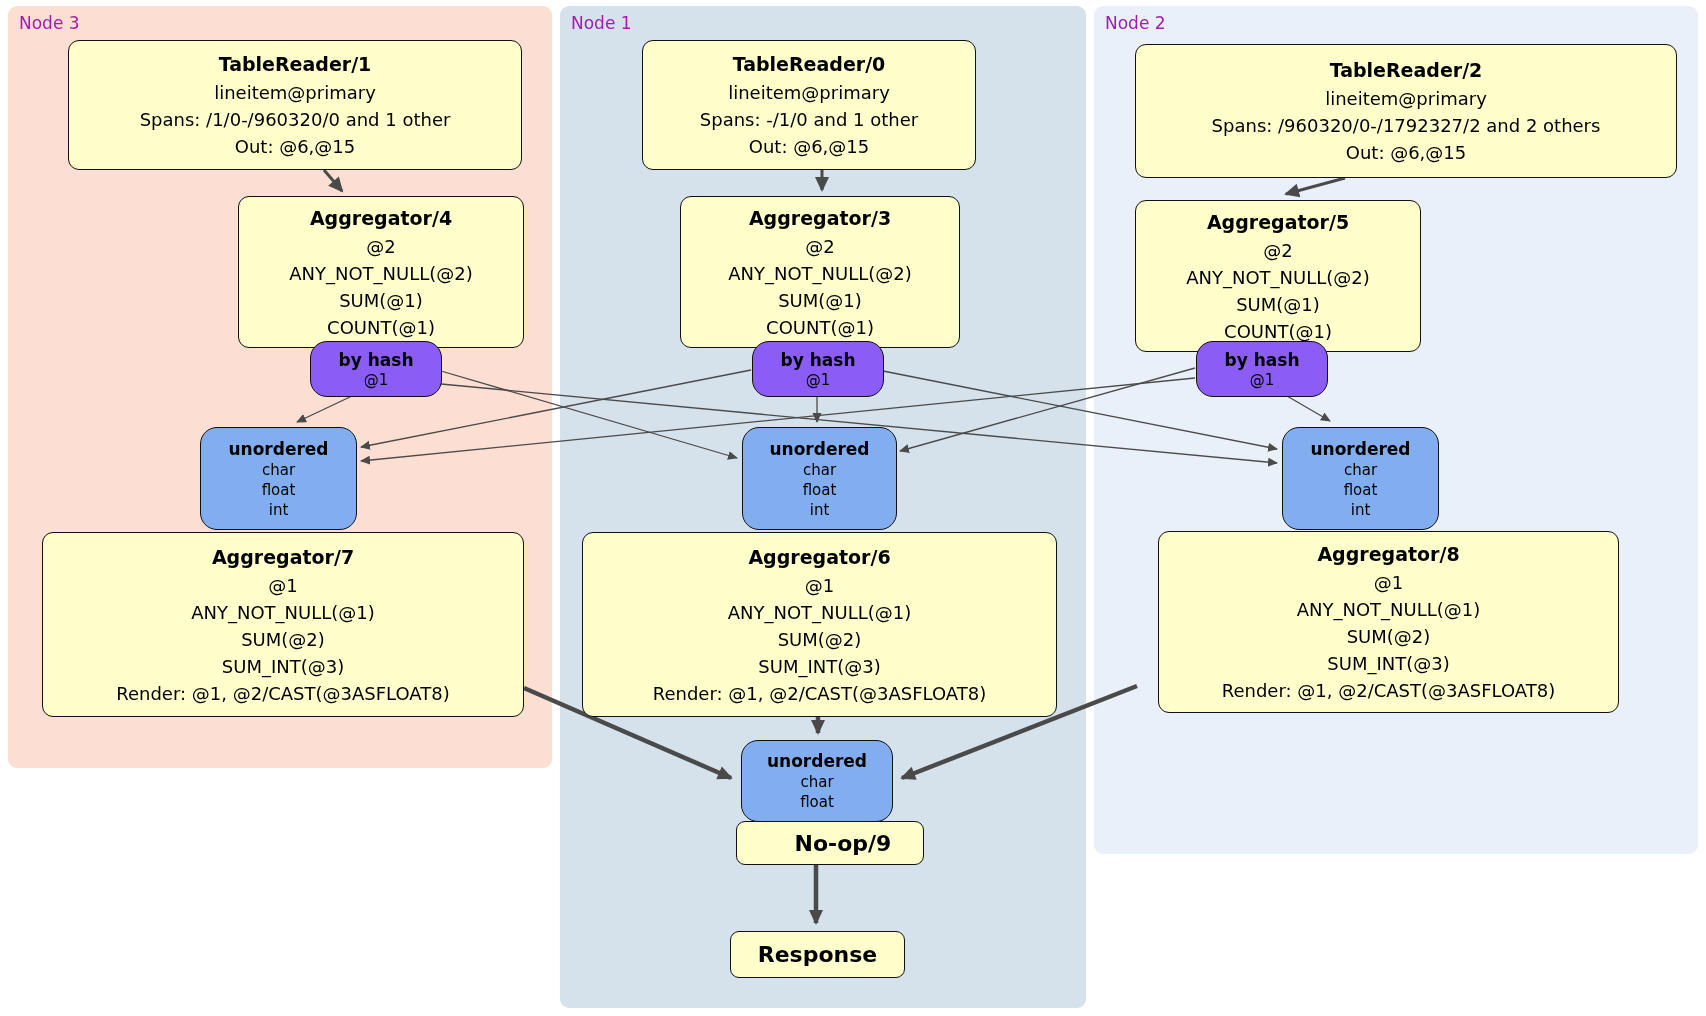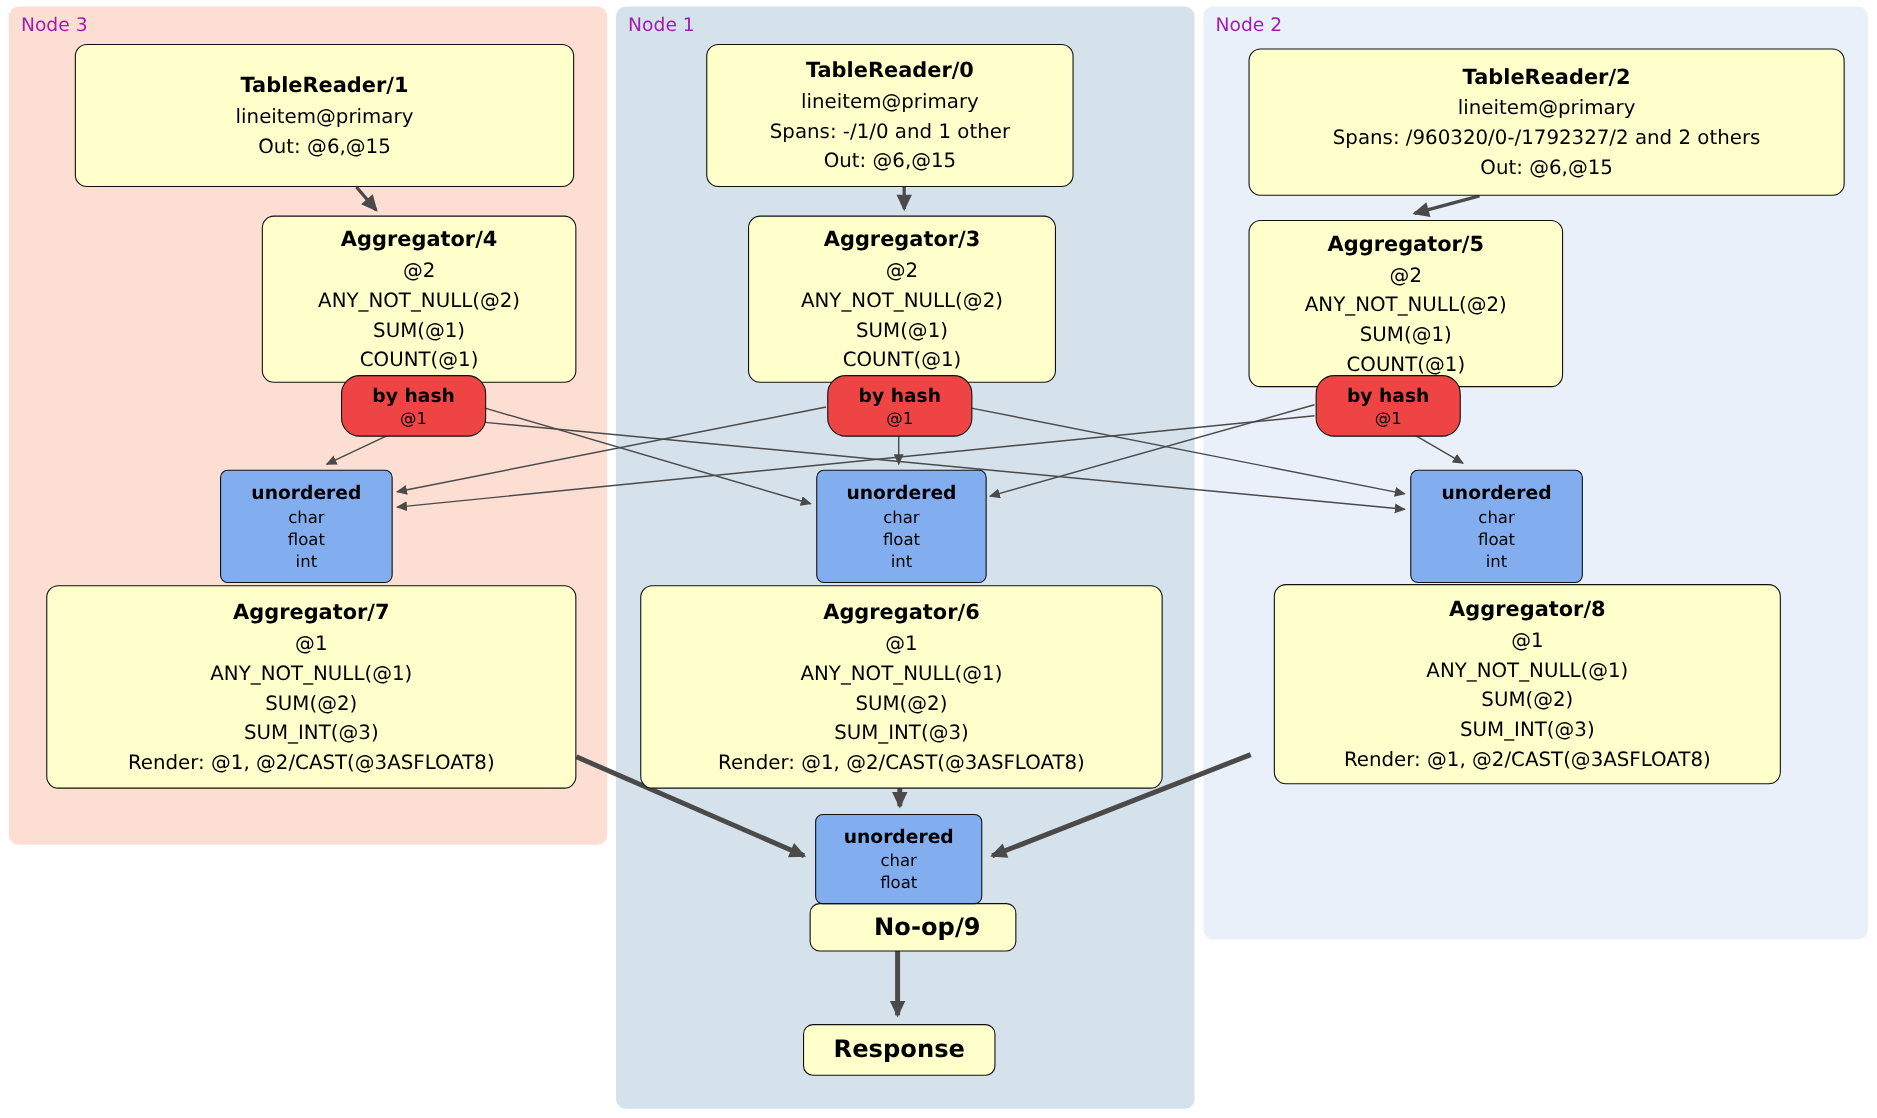--- a/index.html
+++ b/index.html
@@ -13,28 +13,28 @@
   #region-node1{left:560px;top:6px;width:526px;height:1002px;background:#d5e2ec;}
   #region-node2{left:1094px;top:6px;width:604px;height:848px;background:#eaf0f9;}
   #edges{position:absolute;left:0;top:0;z-index:1;}
   .ybox{
     position:absolute;background:#ffffcc;border:1.6px solid #111;border-radius:11px;
     display:flex;flex-direction:column;justify-content:center;align-items:center;
     text-align:center;z-index:2;line-height:27px;font-size:18px;
   }
   .ybox .title{font-weight:bold;font-size:19px;line-height:29px;}
   .router{
-    position:absolute;background:#ef4444;border:1.8px solid #111;border-radius:17px;
+    position:absolute;background:#8b5cf6;border:1.8px solid #111;border-radius:17px;
     display:flex;flex-direction:column;justify-content:center;align-items:center;
     text-align:center;z-index:3;
   }
   .router .rlabel{font-weight:bold;font-size:17px;line-height:21px;}
   .router .rkey{font-size:15px;line-height:18px;}
   .sync{
-    position:absolute;background:#82aef0;border:1.8px solid #111;border-radius:7px;
+    position:absolute;background:#82aef0;border:1.8px solid #111;border-radius:17px;
     display:flex;flex-direction:column;justify-content:center;align-items:center;
     text-align:center;z-index:3;
   }
   .sync .slabel{font-weight:bold;font-size:17px;line-height:22px;}
   .sync .stype{font-size:15px;line-height:20px;}
   .pill{
     position:absolute;background:#ffffcc;border:1.8px solid #111;border-radius:9px;
     display:flex;justify-content:center;align-items:center;text-align:center;
     font-weight:bold;font-size:22px;z-index:2;
   }
@@ -105,20 +105,21 @@
       <line x1="524" y1="688" x2="731" y2="778" marker-end="url(#arrB)"></line>
       <line x1="818" y1="716" x2="818" y2="733" marker-end="url(#arrB)"></line>
       <line x1="1137" y1="686" x2="902" y2="778" marker-end="url(#arrB)"></line>
       <line x1="816" y1="864" x2="816" y2="923" marker-end="url(#arrB)"></line>
     </g>
   </svg>
 
   <div class="ybox" id="tr1">
     <div class="title">TableReader/1</div>
     <div>lineitem@primary</div>
+    <div>Spans: /1/0-/960320/0 and 1 other</div>
     <div>Out: @6,@15</div>
   </div>
   <div class="ybox" id="tr0">
     <div class="title">TableReader/0</div>
     <div>lineitem@primary</div>
     <div>Spans: -/1/0 and 1 other</div>
     <div>Out: @6,@15</div>
   </div>
   <div class="ybox" id="tr2">
     <div class="title">TableReader/2</div>

